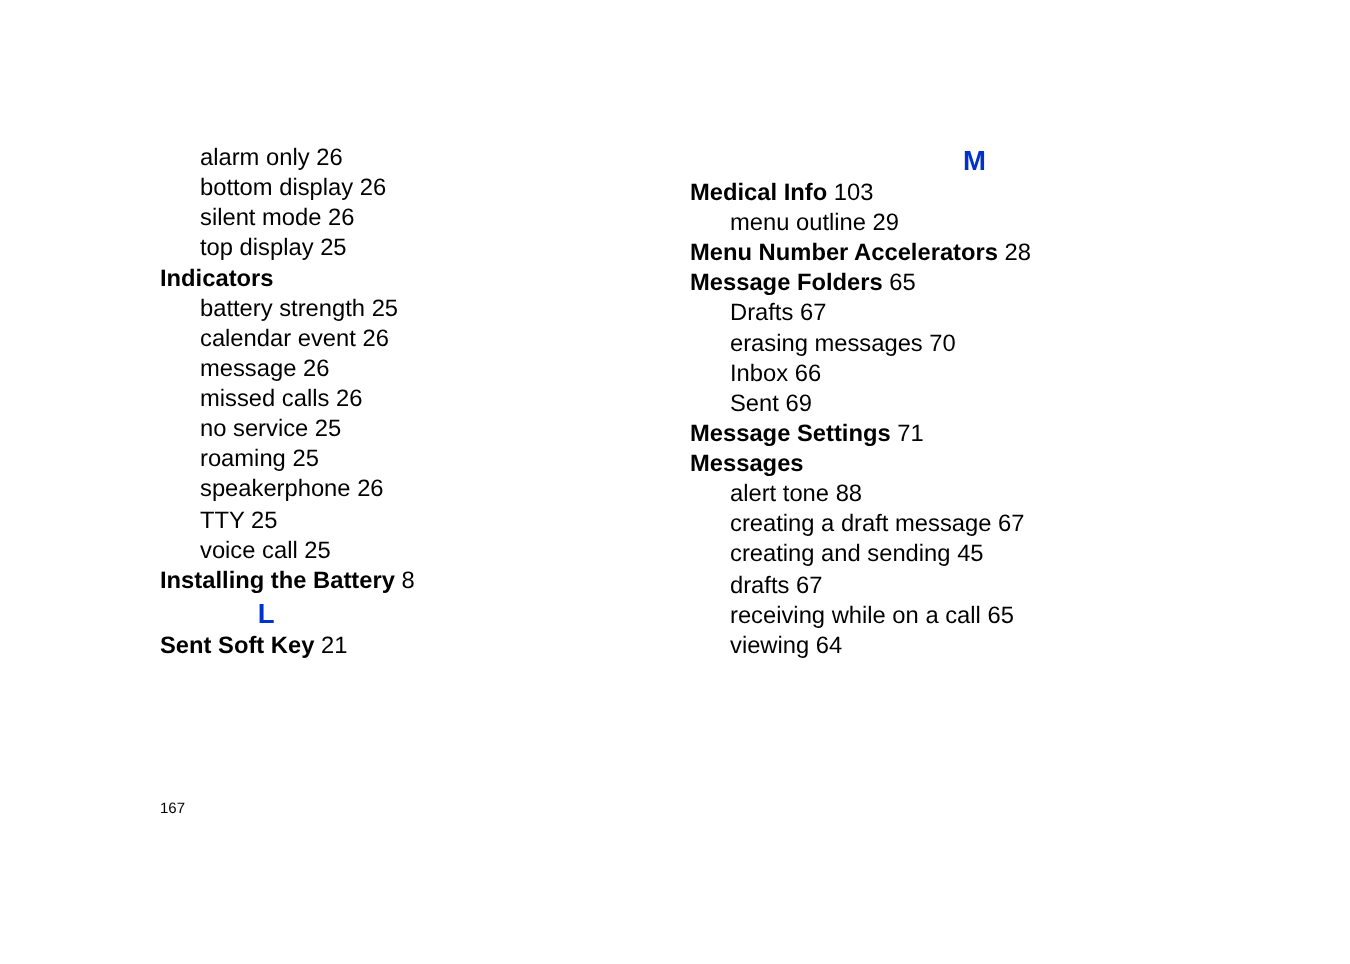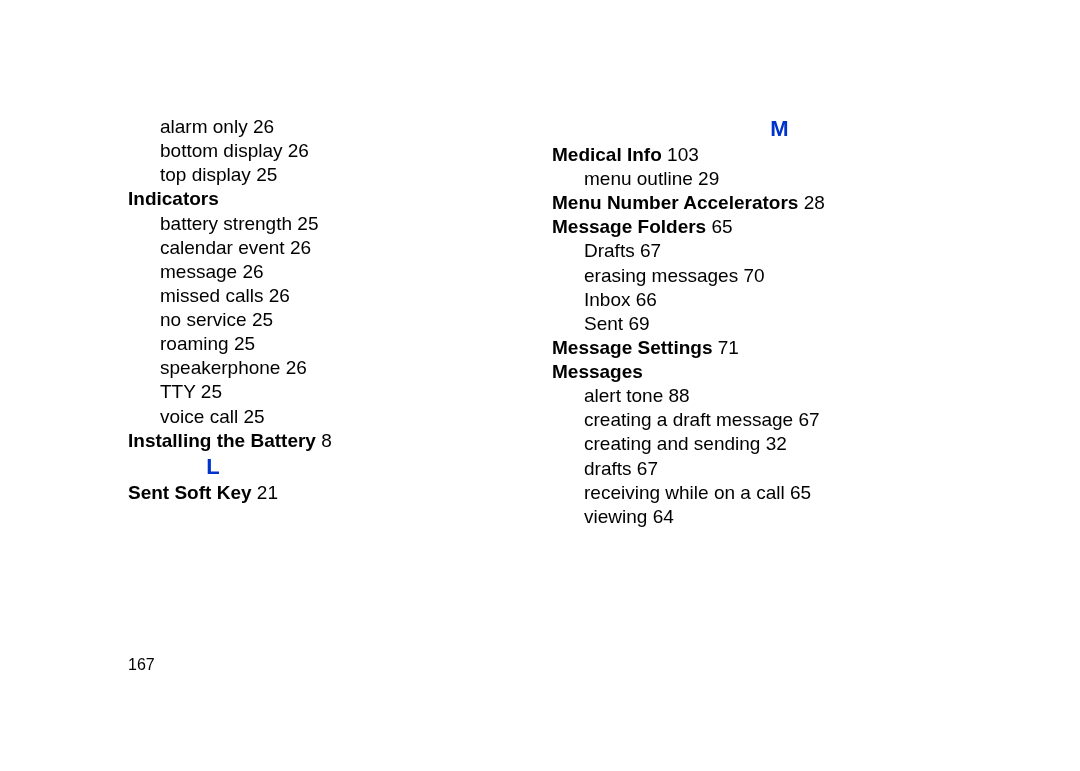--- a/index.html
+++ b/index.html
@@ -40,33 +40,34 @@
     text-align: center;
     width: 170px;
     margin-left: 0;
   }
   .num {
     font-weight: normal;
   }
   .page-number {
     position: absolute;
     left: 128px;
-    bottom: 97px;
-    font-size: 16px;
+    bottom: 118px;
+    font-size: 12px;
   }
 </style>
 </head>
 <body>
 
 <div class="page">
 
   <div class="col col-left">
     <div class="sub-list">
       <span class="sub-row"><span>alarm only</span> <span class="num">26</span></span>
       <span class="sub-row"><span>bottom display</span> <span class="num">26</span></span>
+      <span class="sub-row"><span>silent mode</span> <span class="num">26</span></span>
       <span class="sub-row"><span>top display</span> <span class="num">25</span></span>
     </div>
 
     <span class="entry-row b">Indicators</span>
     <div class="sub-list">
       <span class="sub-row"><span>battery strength</span> <span class="num">25</span></span>
       <span class="sub-row"><span>calendar event</span> <span class="num">26</span></span>
       <span class="sub-row"><span>message</span> <span class="num">26</span></span>
       <span class="sub-row"><span>missed calls</span> <span class="num">26</span></span>
       <span class="sub-row"><span>no service</span> <span class="num">25</span></span>
@@ -98,21 +99,21 @@
       <span class="sub-row"><span>erasing messages</span> <span class="num">70</span></span>
       <span class="sub-row"><span>Inbox</span> <span class="num">66</span></span>
       <span class="sub-row"><span>Sent</span> <span class="num">69</span></span>
     </div>
 
     <span class="entry-row"><span class="b">Message Settings</span> <span class="num">71</span></span>
     <span class="entry-row b">Messages</span>
     <div class="sub-list">
       <span class="sub-row"><span>alert tone</span> <span class="num">88</span></span>
       <span class="sub-row"><span>creating a draft message</span> <span class="num">67</span></span>
-      <span class="sub-row"><span>creating and sending</span> <span class="num">32</span></span>
+      <span class="sub-row"><span>creating and sending</span> <span class="num">45</span></span>
       <span class="sub-row"><span>drafts</span> <span class="num">67</span></span>
       <span class="sub-row"><span>receiving while on a call</span> <span class="num">65</span></span>
       <span class="sub-row"><span>viewing</span> <span class="num">64</span></span>
     </div>
   </div>
 
   <div class="page-number">167</div>
 </div>
 
 </body></html>

